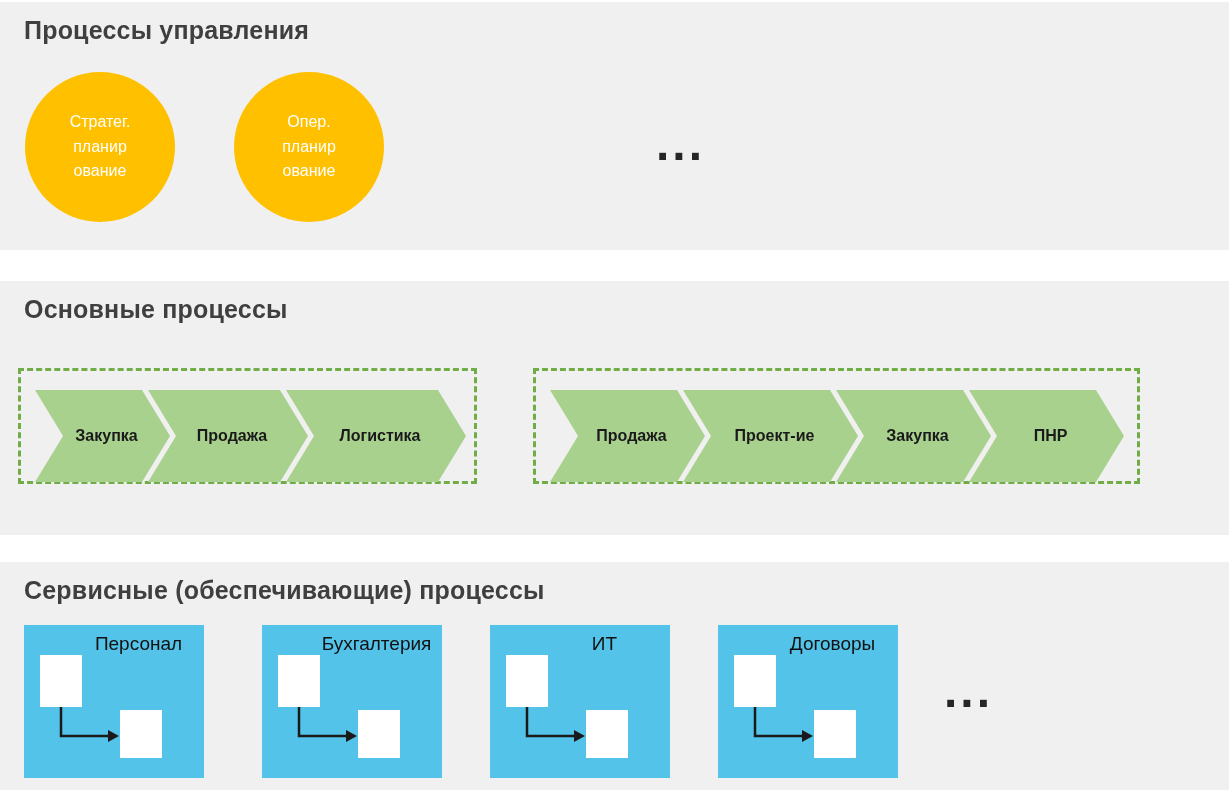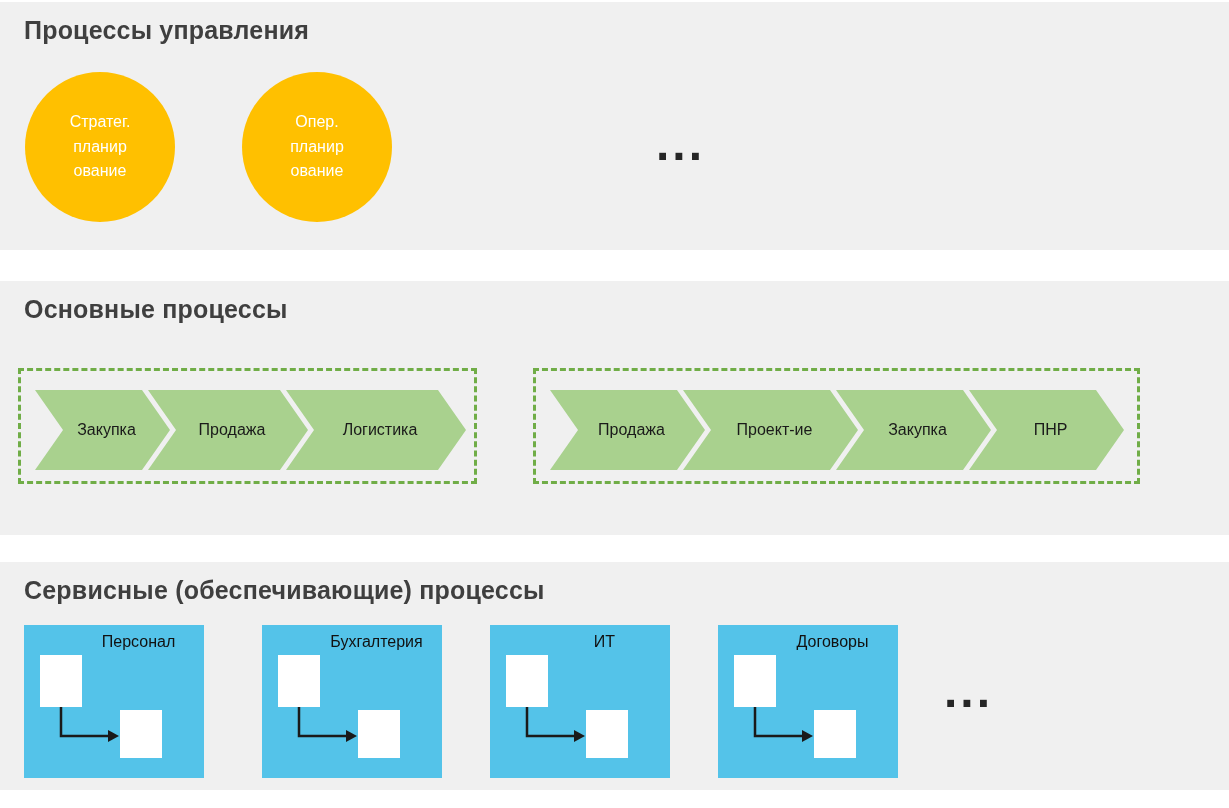--- a/index.html
+++ b/index.html
@@ -42,56 +42,56 @@
   #dots-service{left:944px;top:105px;}
   
   .dashed-group{
     position:absolute;top:87px;height:116px;
     border:3px dashed var(--dashed-border);
   }
   .chev-row{
     position:absolute;left:14px;top:19px;display:flex;align-items:center;
   }
   .chev{
-    height:80px;background:var(--chevron-fill);
+    height:92px;background:var(--chevron-fill);
     display:flex;align-items:center;justify-content:center;
-    font-size:16px;font-weight:400;color:var(--chevron-text);
+    font-size:16px;font-weight:700;color:var(--chevron-text);
     clip-path:polygon(0 0, calc(100% - 28px) 0, 100% 50%, calc(100% - 28px) 100%, 0 100%, 28px 50%);
     padding:0 18px 0 26px;
   }
   .chev + .chev{margin-left:-22px;}
   
   .service-box{
     position:absolute;top:63px;width:180px;height:153px;
     background:var(--service-box-fill);
   }
   .service-label{
     position:absolute;top:8px;left:55px;right:6px;text-align:center;
-    font-size:16px;color:#111111;
+    font-size:19px;color:#111111;
   }
   .sq{position:absolute;background:#ffffff;}
   .sq1{left:16px;top:30px;width:42px;height:52px;}
   .sq2{left:96px;top:85px;width:42px;height:48px;}
   .flow-arrow{position:absolute;left:0;top:0;width:180px;height:153px;}
   .flow-arrow path{stroke:#1a1a1a;stroke-width:2.5;fill:none;}
   .flow-arrow polygon{fill:#1a1a1a;}
 </style>
 </head>
 <body>
 
 <section class="band" id="band-management">
   <h2 class="band-title">Процессы управления</h2>
 
   <div class="circle" style="left:25px">
     <span>Стратег.</span>
     <span>планир</span>
     <span>ование</span>
   </div>
 
-  <div class="circle" style="left:242px">
+  <div class="circle" style="left:234px">
     <span>Опер.</span>
     <span>планир</span>
     <span>ование</span>
   </div>
 
 
   <div class="dots" id="dots-management">...</div>
 </section>
 
 <section class="band" id="band-main">

